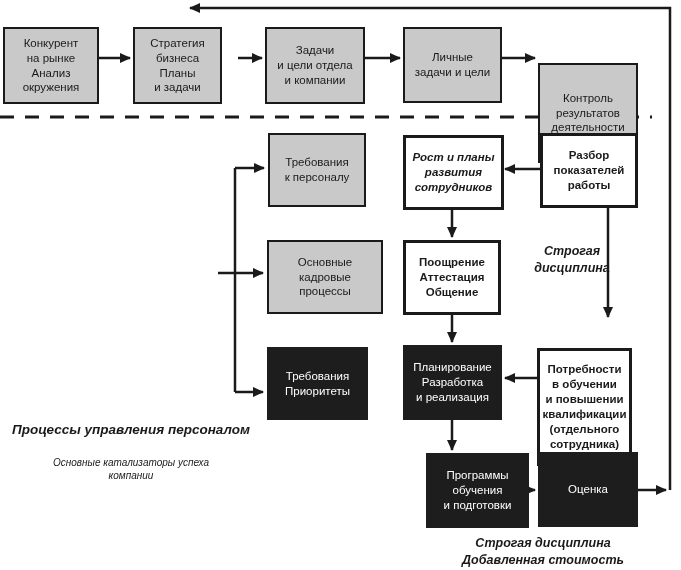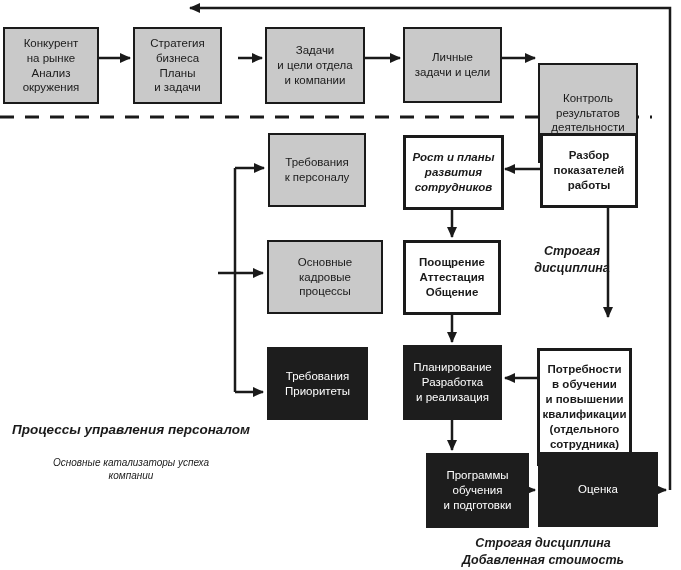--- a/index.html
+++ b/index.html
@@ -147,21 +147,21 @@
 квалификации
 (отдельного
 сотрудника)</span>
     </div>
 
   <div class="box dark" style="left:402px;top:453px;width:103px;height:75px;margin-left:24px;">
       <span>Программы
 обучения
 и подготовки</span>
     </div>
-  <div class="box dark" style="left:538px;top:452px;width:120px;height:75px;">
+  <div class="box dark" style="left:538px;top:452px;width:100px;height:75px;">
       <span>Оценка</span>
     </div>
 
   <div class="note bold" id="note-discipline-mid">Строгая
 дисциплина</div>
 
   <div class="note" id="note-left">
     <div class="title">Процессы управления персоналом</div>
     <div class="subtitle">Основные катализаторы успеха
 компании</div>

